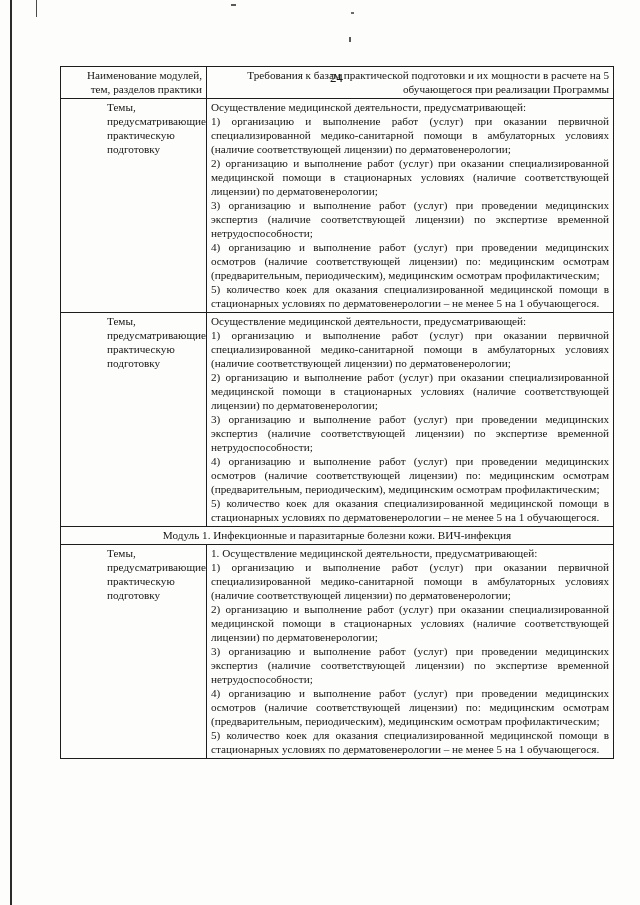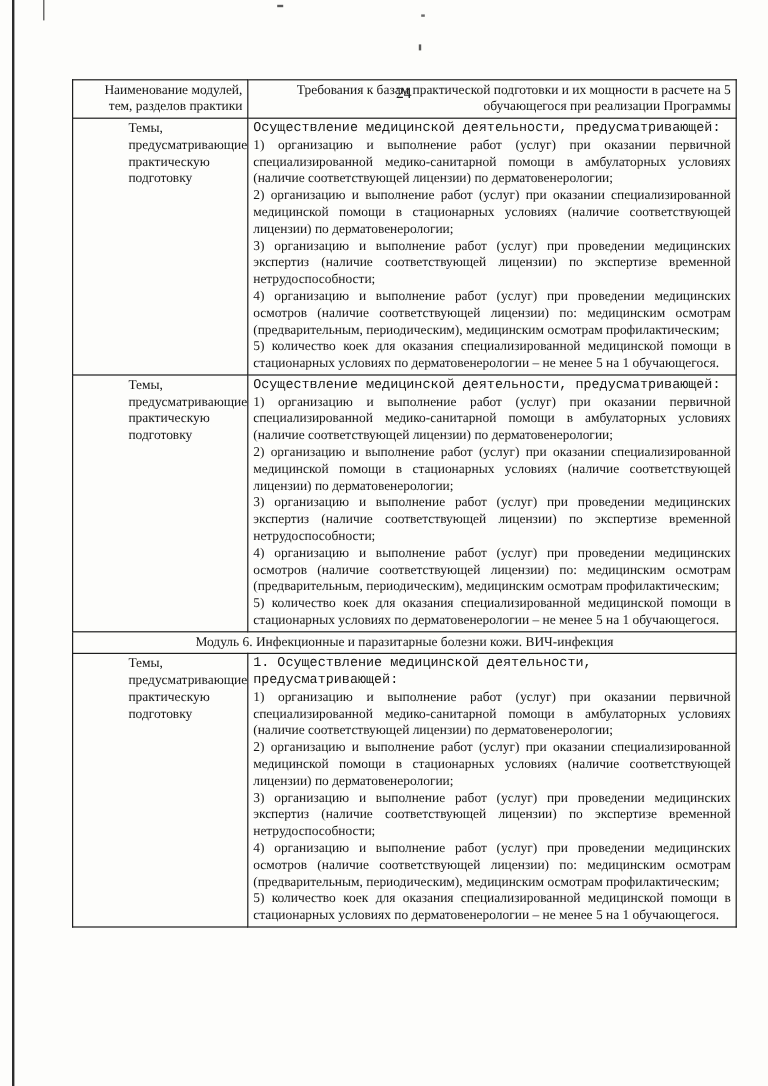--- a/index.html
+++ b/index.html
@@ -48,21 +48,21 @@
   col.c1 { width: 146px; }
   col.c2 { width: 407px; }
   .doc-table td {
     border: 1px solid #1d1d1d;
     vertical-align: top;
     padding: 1px 4px 2px 4px;
   }
   td.hdr { text-align: right; }
   td.module-title { text-align: center; }
   td.label-cell { text-align: left; padding-left: 46px; }
-  td.content-cell .intro { text-align: left; font-family: Liberation Mono, monospace; }
+  td.content-cell .intro { text-align: left; }
   td.content-cell .item { text-align: justify; }
 </style>
 </head>
 <body>
 
 <div>
 
   <div class="left-border"></div>
   <div class="tick-top"></div>
   <div class="tick-mid"></div>
@@ -101,21 +101,21 @@
         <div class="intro">Осуществление медицинской деятельности, предусматривающей:</div>
         <div class="item">1) организацию и выполнение работ (услуг) при оказании первичной специализированной медико-санитарной помощи в амбулаторных условиях (наличие соответствующей лицензии) по дерматовенерологии;</div>
         <div class="item">2) организацию и выполнение работ (услуг) при оказании специализированной медицинской помощи в стационарных условиях (наличие соответствующей лицензии) по дерматовенерологии;</div>
         <div class="item">3) организацию и выполнение работ (услуг) при проведении медицинских экспертиз (наличие соответствующей лицензии) по экспертизе временной нетрудоспособности;</div>
         <div class="item">4) организацию и выполнение работ (услуг) при проведении медицинских осмотров (наличие соответствующей лицензии) по: медицинским осмотрам (предварительным, периодическим), медицинским осмотрам профилактическим;</div>
         <div class="item">5) количество коек для оказания специализированной медицинской помощи в стационарных условиях по дерматовенерологии – не менее 5 на 1 обучающегося.</div>
       </td>
     </tr>
 
     <tr>
-      <td class="module-title" colspan="2">Модуль 6. Инфекционные и паразитарные болезни кожи. ВИЧ-инфекция</td>
+      <td class="module-title" colspan="2">Модуль 1. Инфекционные и паразитарные болезни кожи. ВИЧ-инфекция</td>
     </tr>
     <tr>
       <td class="label-cell">Темы, предусматривающие практическую подготовку</td>
       <td class="content-cell">
         <div class="intro">1. Осуществление медицинской деятельности, предусматривающей:</div>
         <div class="item">1) организацию и выполнение работ (услуг) при оказании первичной специализированной медико-санитарной помощи в амбулаторных условиях (наличие соответствующей лицензии) по дерматовенерологии;</div>
         <div class="item">2) организацию и выполнение работ (услуг) при оказании специализированной медицинской помощи в стационарных условиях (наличие соответствующей лицензии) по дерматовенерологии;</div>
         <div class="item">3) организацию и выполнение работ (услуг) при проведении медицинских экспертиз (наличие соответствующей лицензии) по экспертизе временной нетрудоспособности;</div>
         <div class="item">4) организацию и выполнение работ (услуг) при проведении медицинских осмотров (наличие соответствующей лицензии) по: медицинским осмотрам (предварительным, периодическим), медицинским осмотрам профилактическим;</div>
         <div class="item">5) количество коек для оказания специализированной медицинской помощи в стационарных условиях по дерматовенерологии – не менее 5 на 1 обучающегося.</div>

